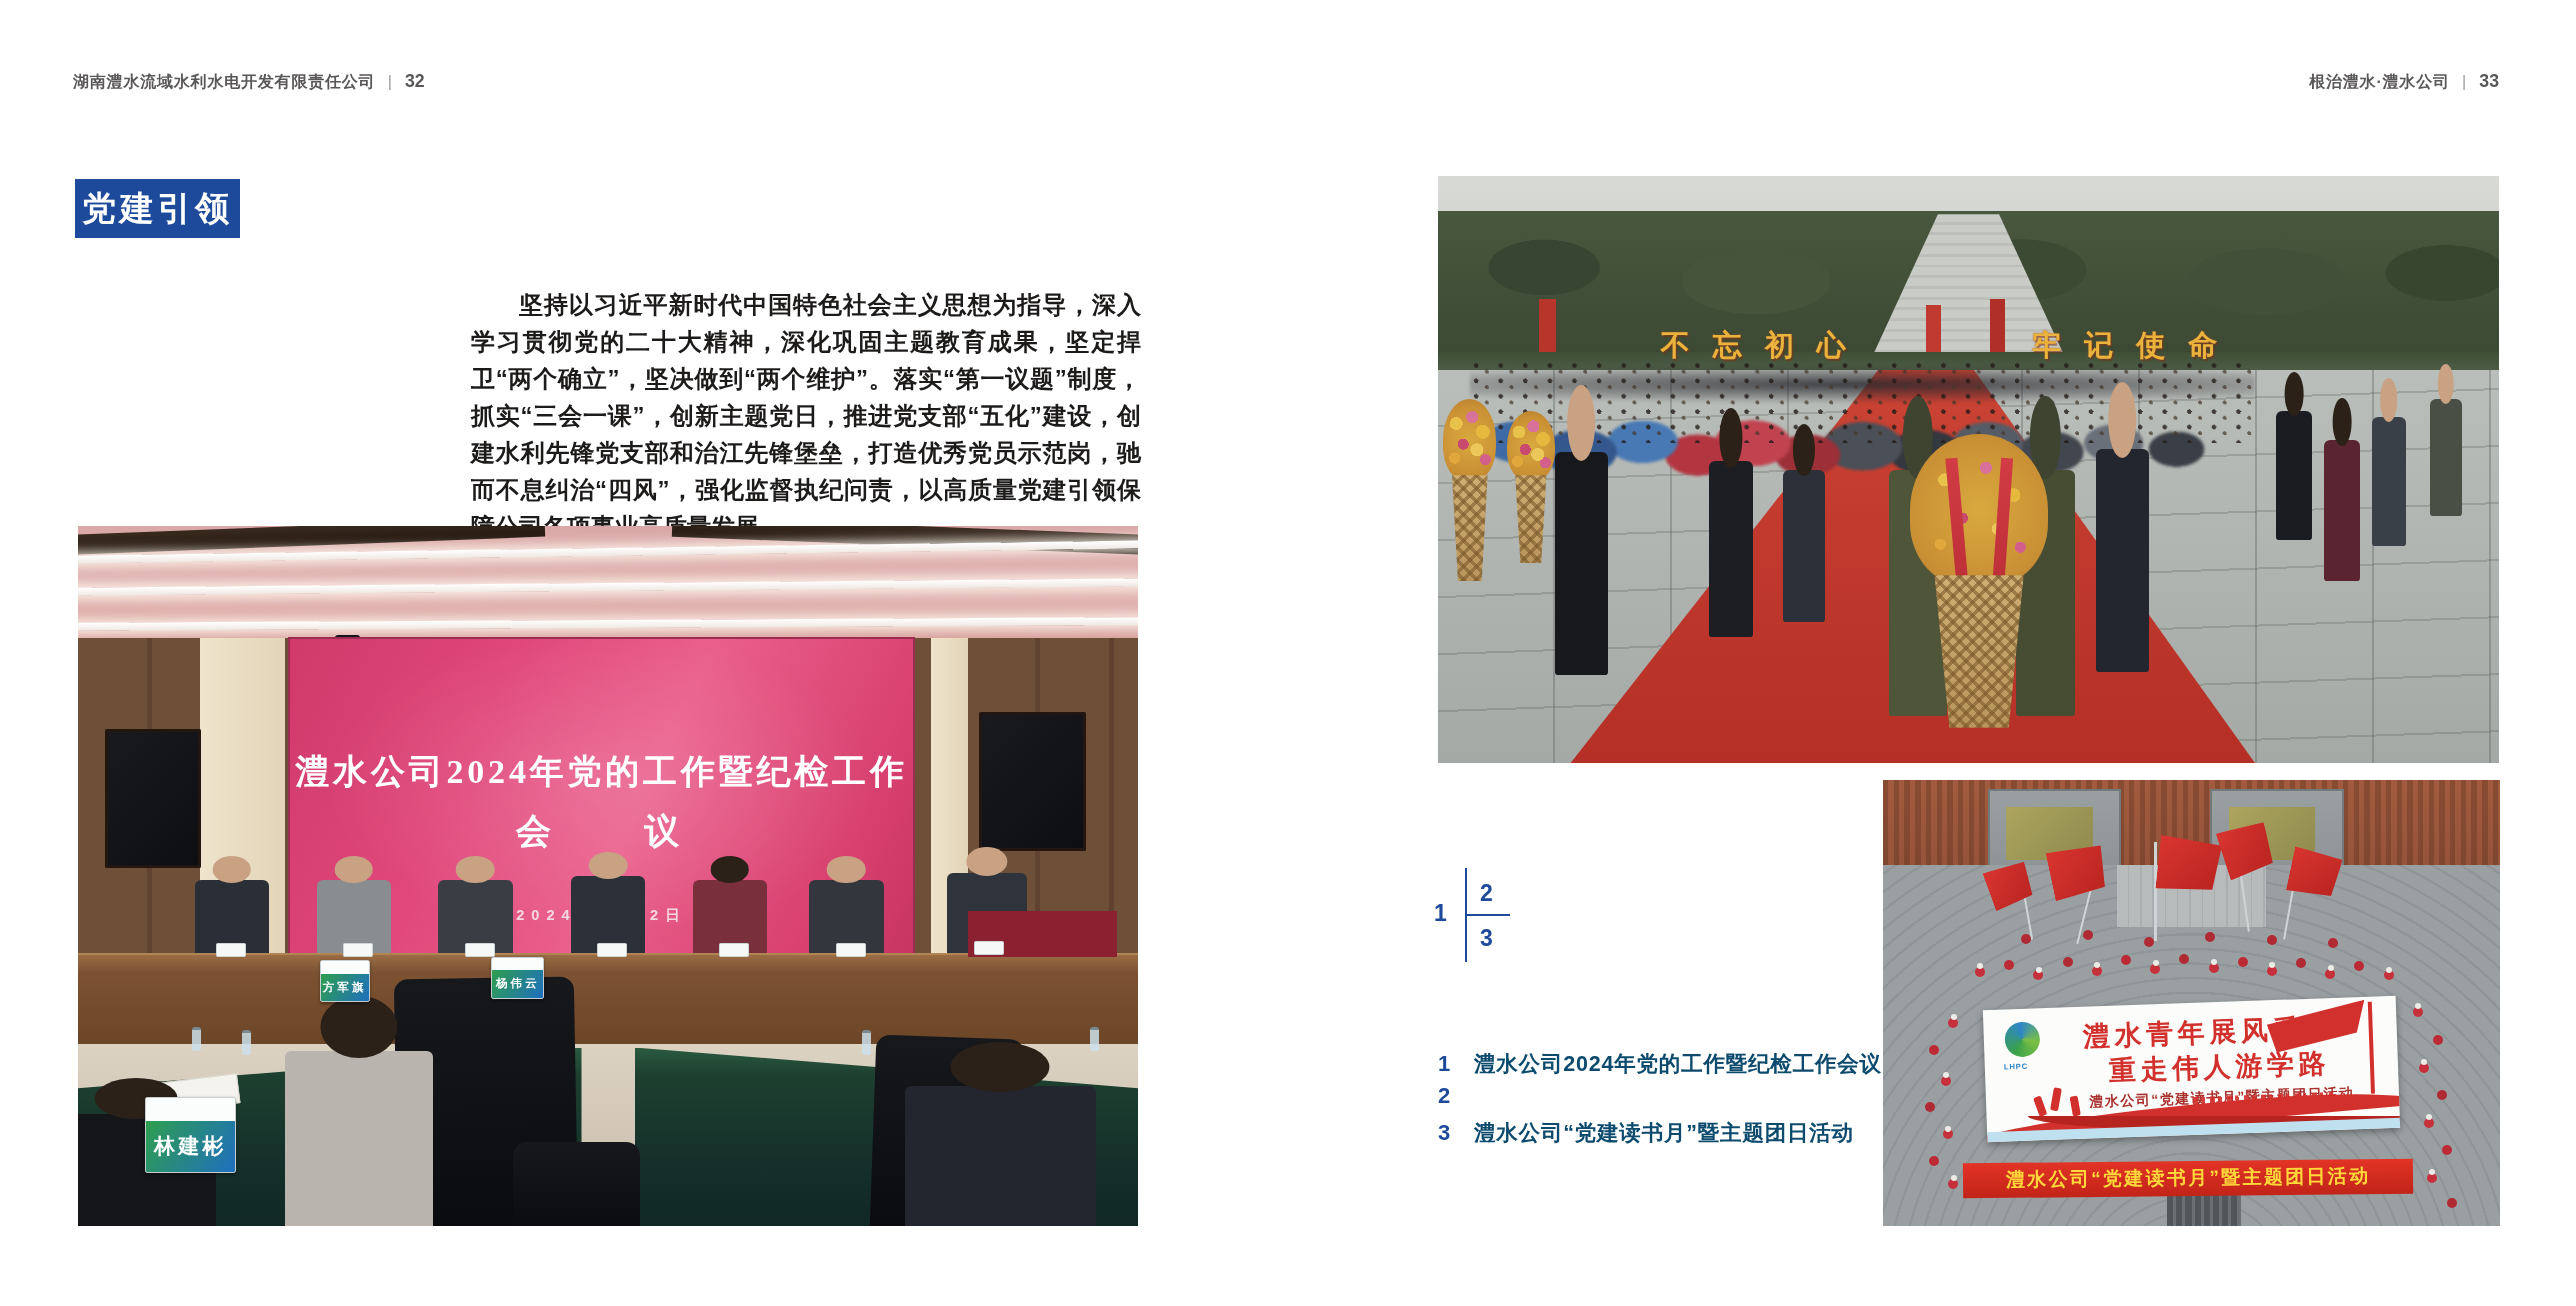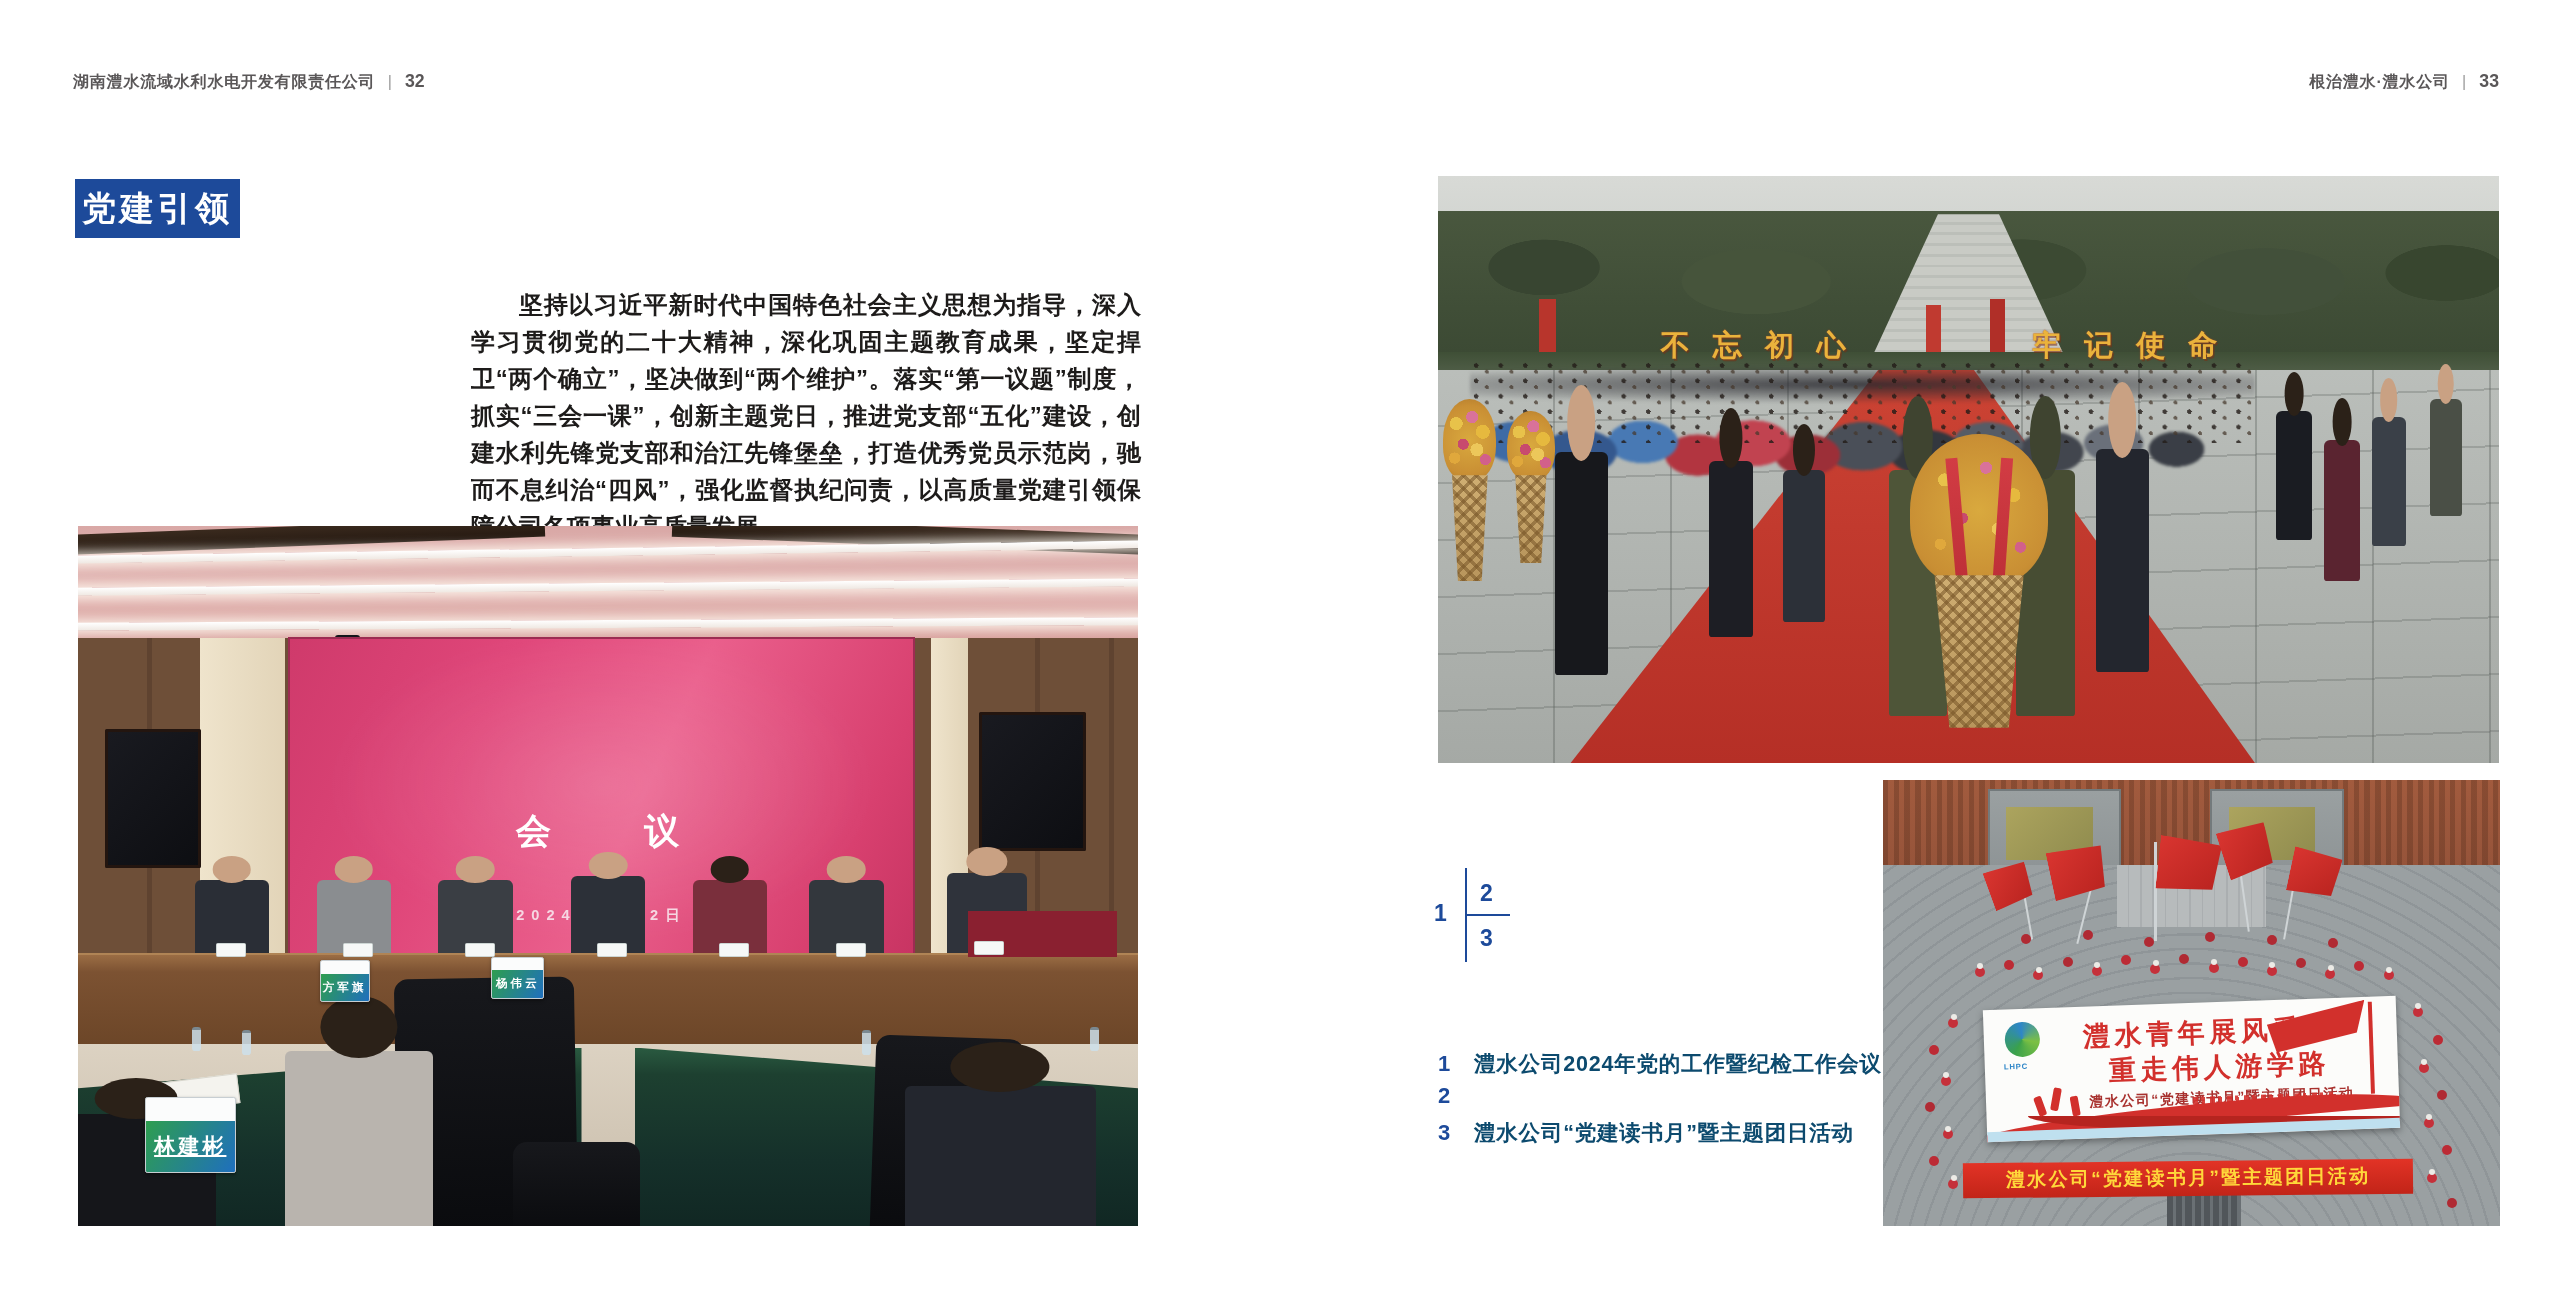--- a/index.html
+++ b/index.html
@@ -211,20 +211,21 @@
     <div class="lightbar" style="top:13.4%;transform:rotate(-0.3deg);"></div>
 
     <div class="p1-wall"></div>
     <div class="p1-pillar" style="left:11.5%;top:16%;width:8%;height:46%;"></div>
     <div class="p1-pillar" style="left:80.5%;top:16%;width:3.5%;height:46%;"></div>
     <div class="p1-tv" style="left:2.5%;top:29%;width:8.5%;height:19%;"></div>
     <div class="p1-tv" style="left:85%;top:26.5%;width:9.5%;height:19%;"></div>
     <div class="abs" style="left:24.2%;top:15.5%;width:2.4%;height:4.5%;background:#14161a;border-radius:3.1px;"></div>
 
     <div class="p1-screen">
+      <div class="t1">澧水公司2024年党的工作暨纪检工作</div>
       <div class="t2">会　　议</div>
       <div class="dt">2024年4月12日</div>
     </div>
 
     <div class="person" style="left:11%;top:50.5%;width:7%;height:11%;background:#2a2e36;"></div>
     <div class="person" style="left:22.5%;top:50.5%;width:7%;height:11%;background:#8a8d90;"></div>
     <div class="person" style="left:34%;top:50.5%;width:7%;height:11%;background:#3a3e44;"></div>
     <div class="person" style="left:46.5%;top:50%;width:7%;height:11.5%;background:#2c3038;"></div>
     <div class="person darkhead" style="left:58%;top:50.5%;width:7%;height:11%;background:#7a2f3c;"></div>
     <div class="person" style="left:69%;top:50.5%;width:7%;height:11%;background:#33373d;"></div>
@@ -265,21 +266,21 @@
     <div class="ncard" style="left:22.8%;top:62%;width:48px;height:40px;">
       <div class="logo-line"></div>
       <div class="band" style="font-size:11.5px;">方军旗</div>
     </div>
     <div class="ncard" style="left:39%;top:61.5%;width:51px;height:40px;">
       <div class="logo-line"></div>
       <div class="band" style="font-size:11.5px;">杨伟云</div>
     </div>
     <div class="ncard" style="left:6.3%;top:81.5%;width:89px;height:74px;">
       <div class="logo-line"></div>
-      <div class="band" style="font-size:21px;text-decoration:underline;">林建彬</div>
+      <div class="band" style="font-size:21px;">林建彬</div>
     </div>
   </div>
 
   <div class="photo" style="left:1438px;top:176px;width:1061px;height:587px;">
     <div class="p2-sky"></div>
     <div class="p2-trees"></div>
     <div class="p2-path"></div>
     <div class="p2-shrub"></div>
     <div class="p2-plaza"></div>
 

